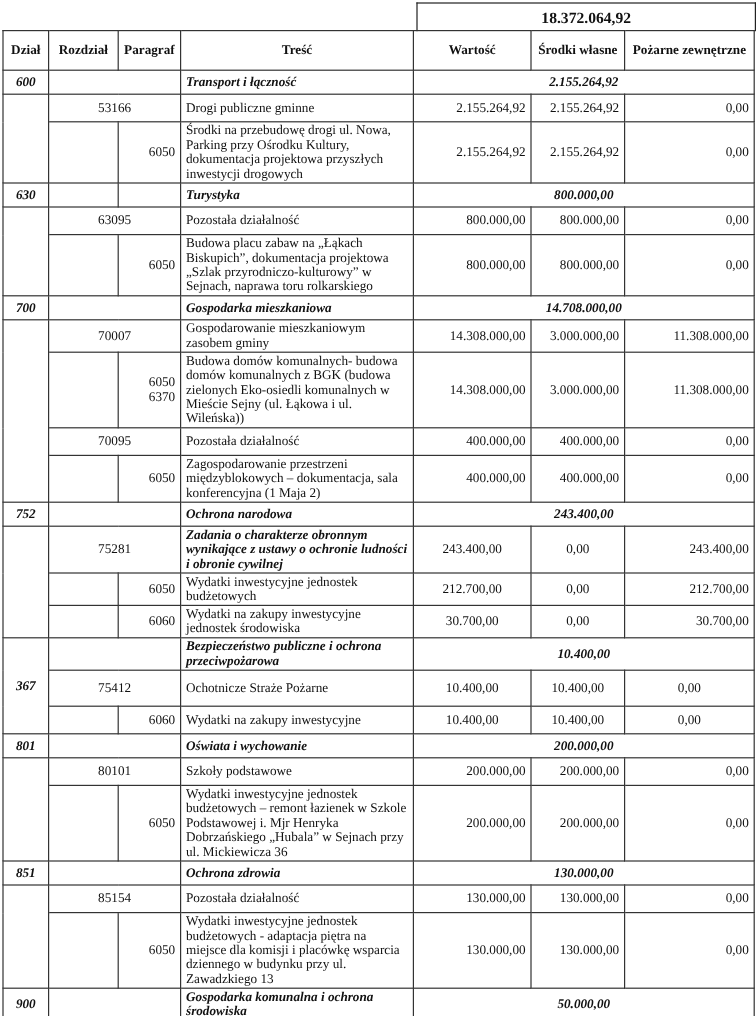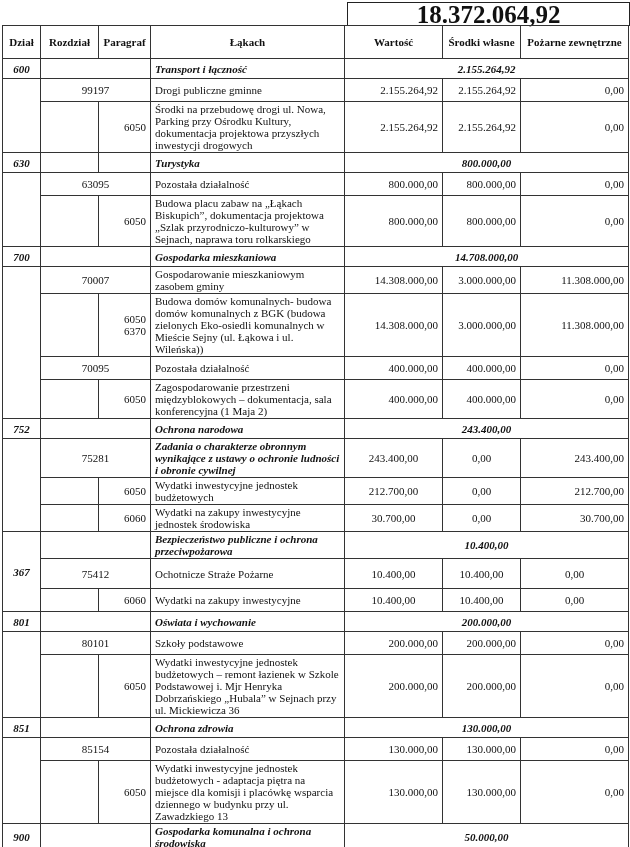--- a/index.html
+++ b/index.html
@@ -1,20 +1,20 @@
 <!DOCTYPE html>
 <html><head>
 <meta charset="utf-8">
 <style>
   html, body { margin:0; padding:0; background:#ffffff; }
   body { width:630px; height:847px; position:relative; overflow:hidden;
          font-family:"Liberation Serif","DejaVu Serif",serif; color:#111; font-size:11px; }
   .total-box { position:absolute; left:347px; top:2px; width:281px; height:23px;
                border:1px solid #222; border-bottom:none; display:flex; align-items:center; justify-content:center;
-               font-weight:bold; font-size:25px; }
+               font-weight:bold; font-size:13px; }
   table { position:absolute; left:2px; top:25px; border-collapse:collapse; table-layout:fixed; width:626px; }
   td, th { border:1px solid #333; padding:1px 4px; vertical-align:middle; line-height:12px; font-size:11px; }
   th { font-weight:bold; height:30px; font-size:11px; }
   .c { text-align:center; }
   .r { text-align:right; }
   .b { font-weight:bold;font-style:italic; }
   tr.dzial td { height:17px; }
   tr.sub td { height:20px; }
   .num-pair { line-height:12px; }
 </style>
@@ -31,37 +31,37 @@
       <col style="width:194px">
     <col style="width:98px">
       <col style="width:78px">
       <col style="width:108px">
   </colgroup>
   <thead>
     <tr>
       <th>Dział</th>
       <th>Rozdział</th>
       <th>Paragraf</th>
-      <th>Łąkach</th>
+      <th>Treść</th>
       <th>Wartość</th>
       <th>Środki własne</th>
       <th>Pożarne zewnętrzne</th>
     </tr>
   </thead>
   <tbody>
 
     <tr class="dzial">
       <td class="b c">600</td>
       <td colspan="2"></td>
       <td class="b">Transport i łączność</td>
       <td colspan="3" class="b c">2.155.264,92</td>
     </tr>
     <tr class="sub">
       <td rowspan="2"></td>
-      <td colspan="2" class="c">99197</td>
+      <td colspan="2" class="c">53166</td>
       <td>Drogi publiczne gminne</td>
       <td class="r">2.155.264,92</td>
       <td class="r">2.155.264,92</td>
       <td class="r">0,00</td>
     </tr>
     <tr>
       <td></td>
       <td class="r">6050</td>
       <td>Środki na przebudowę drogi ul. Nowa, Parking przy Ośrodku Kultury, dokumentacja projektowa przyszłych inwestycji drogowych</td>
       <td class="r">2.155.264,92</td>

